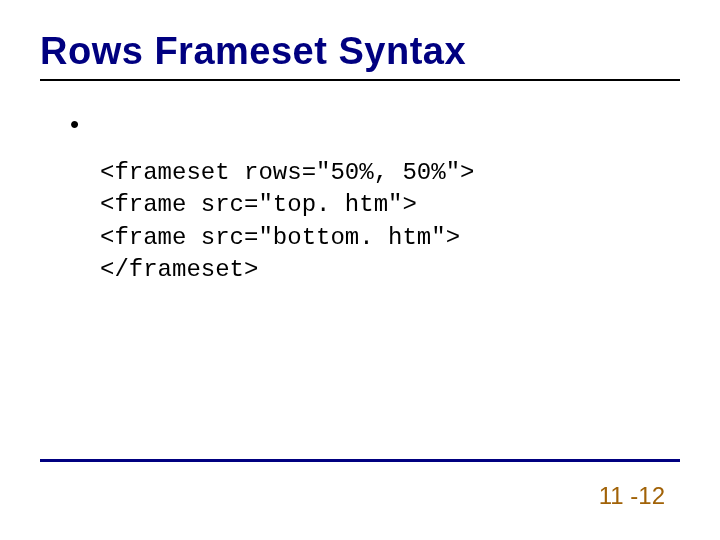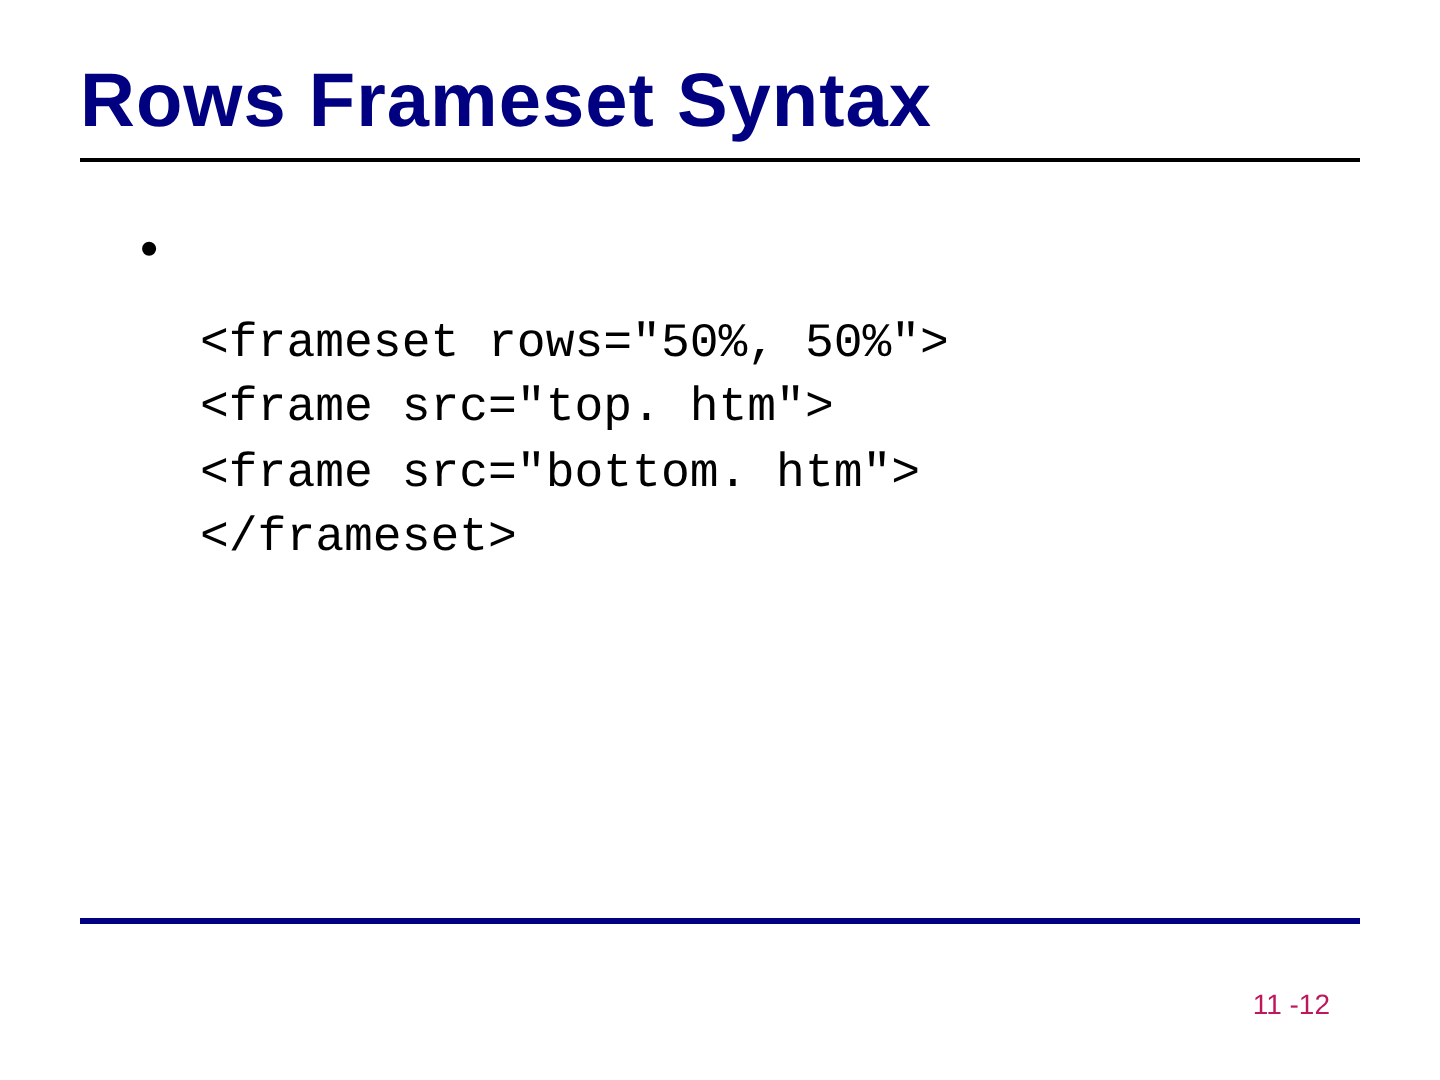--- a/index.html
+++ b/index.html
@@ -57,22 +57,22 @@
     left: 40px;
     right: 40px;
     bottom: 70px;
     border: none;
     border-top: 3px solid #000080;
   }
   .page-num {
     position: absolute;
     right: 55px;
     bottom: 30px;
-    font-size: 14px;
-    color: #be185d;
+    font-size: 24px;
+    color: #a16207;
   }
 </style>
 </head>
 <body>
 
 <div class="slide">
 
   <div class="title">Rows Frameset Syntax</div>
   <hr class="title-rule">
 

